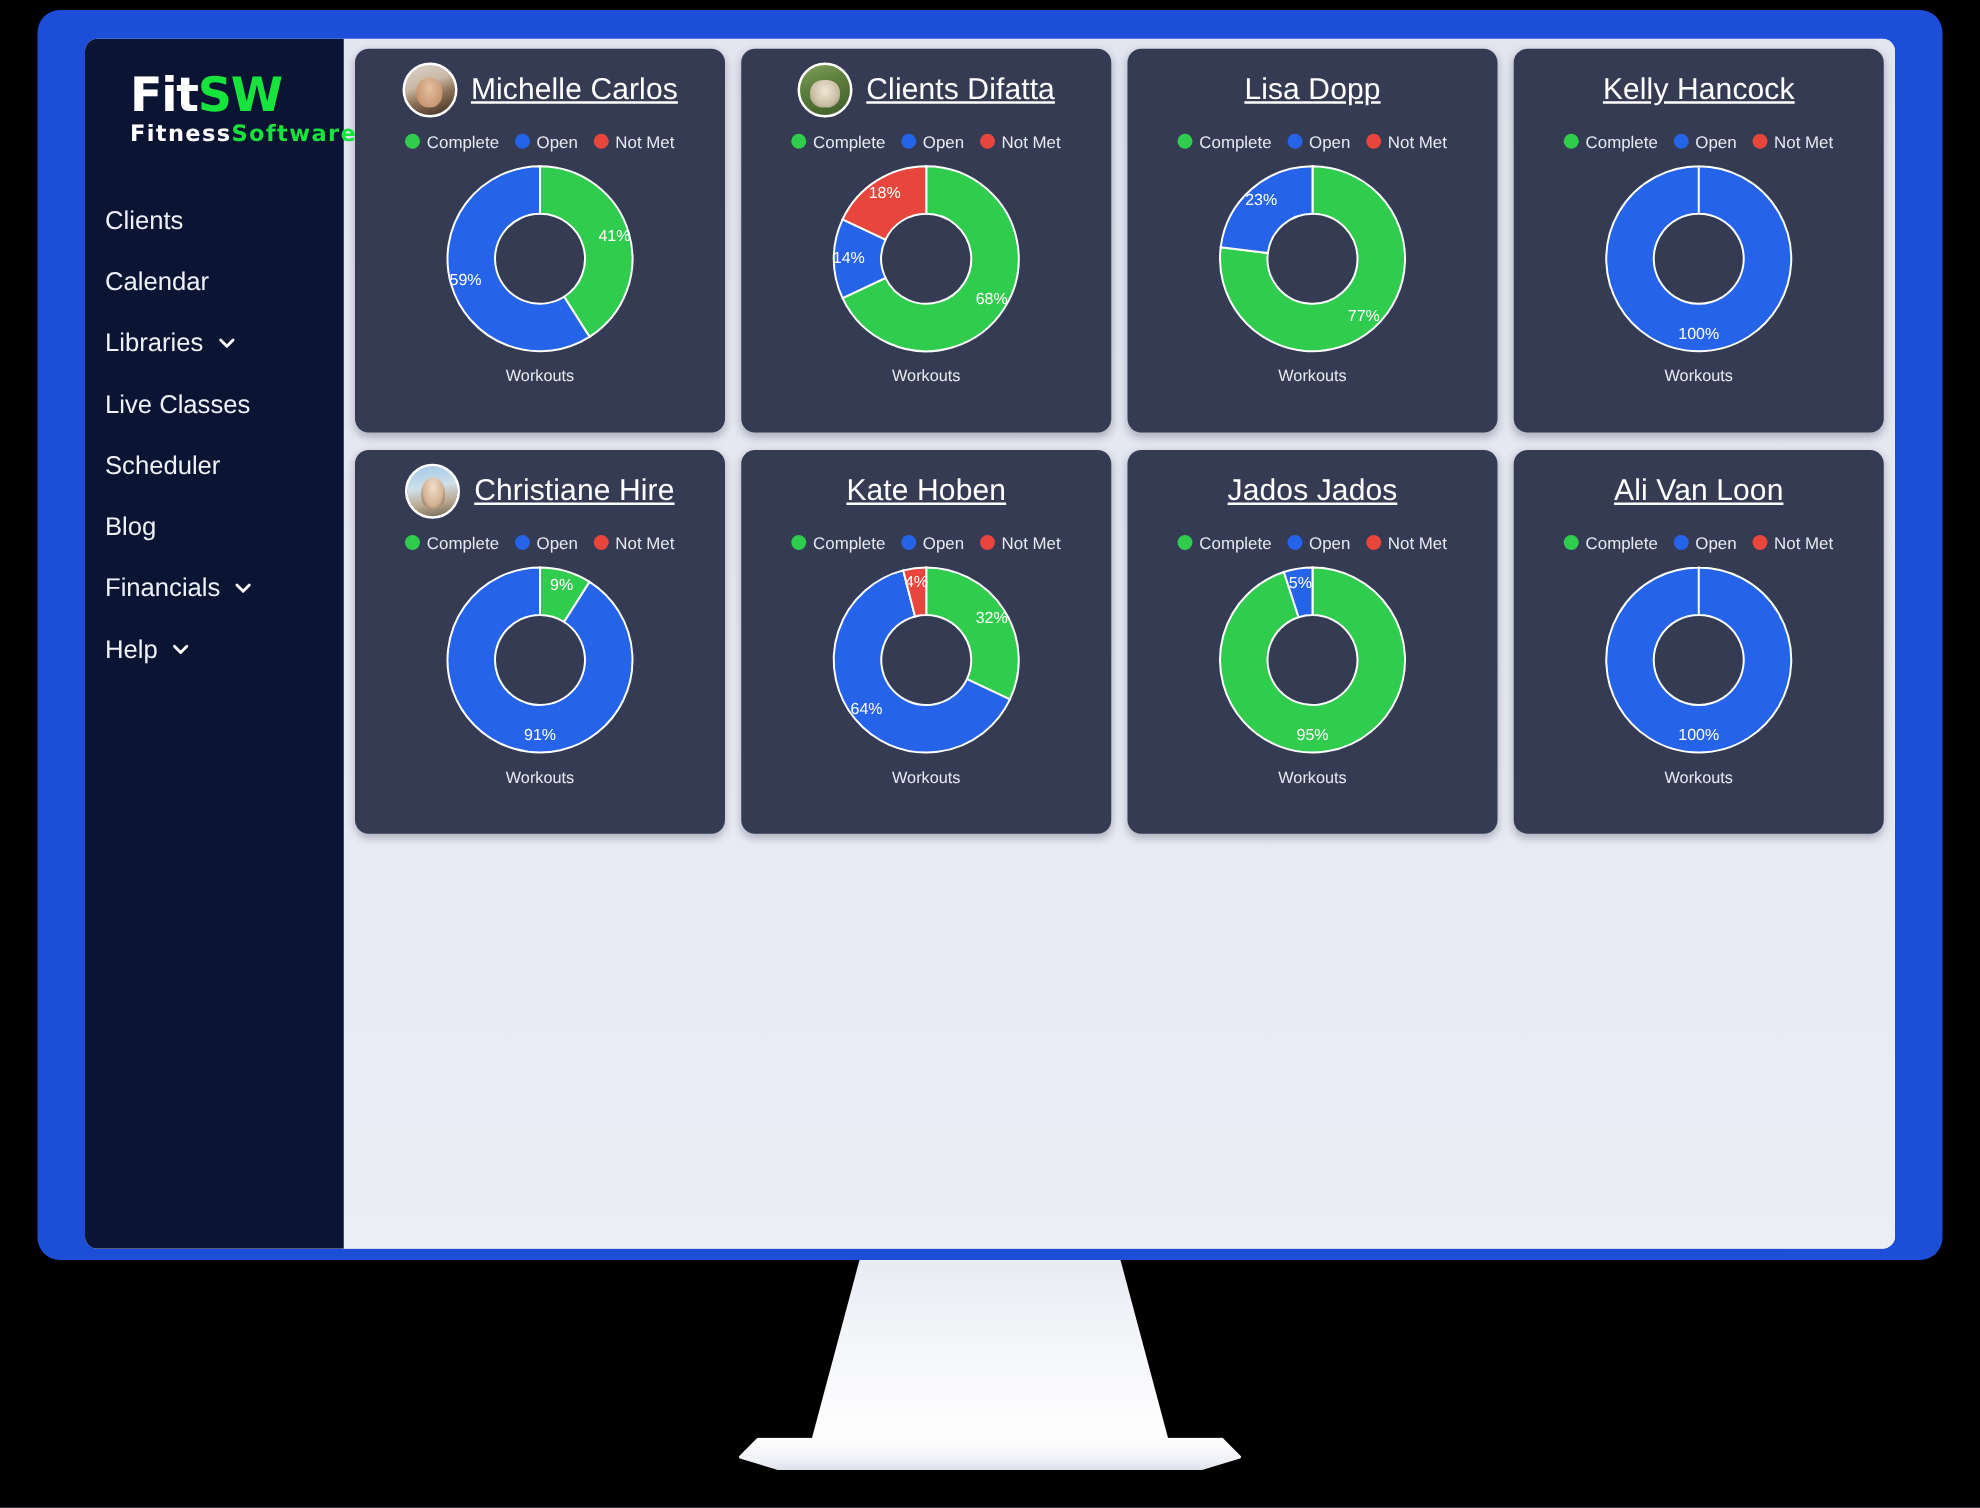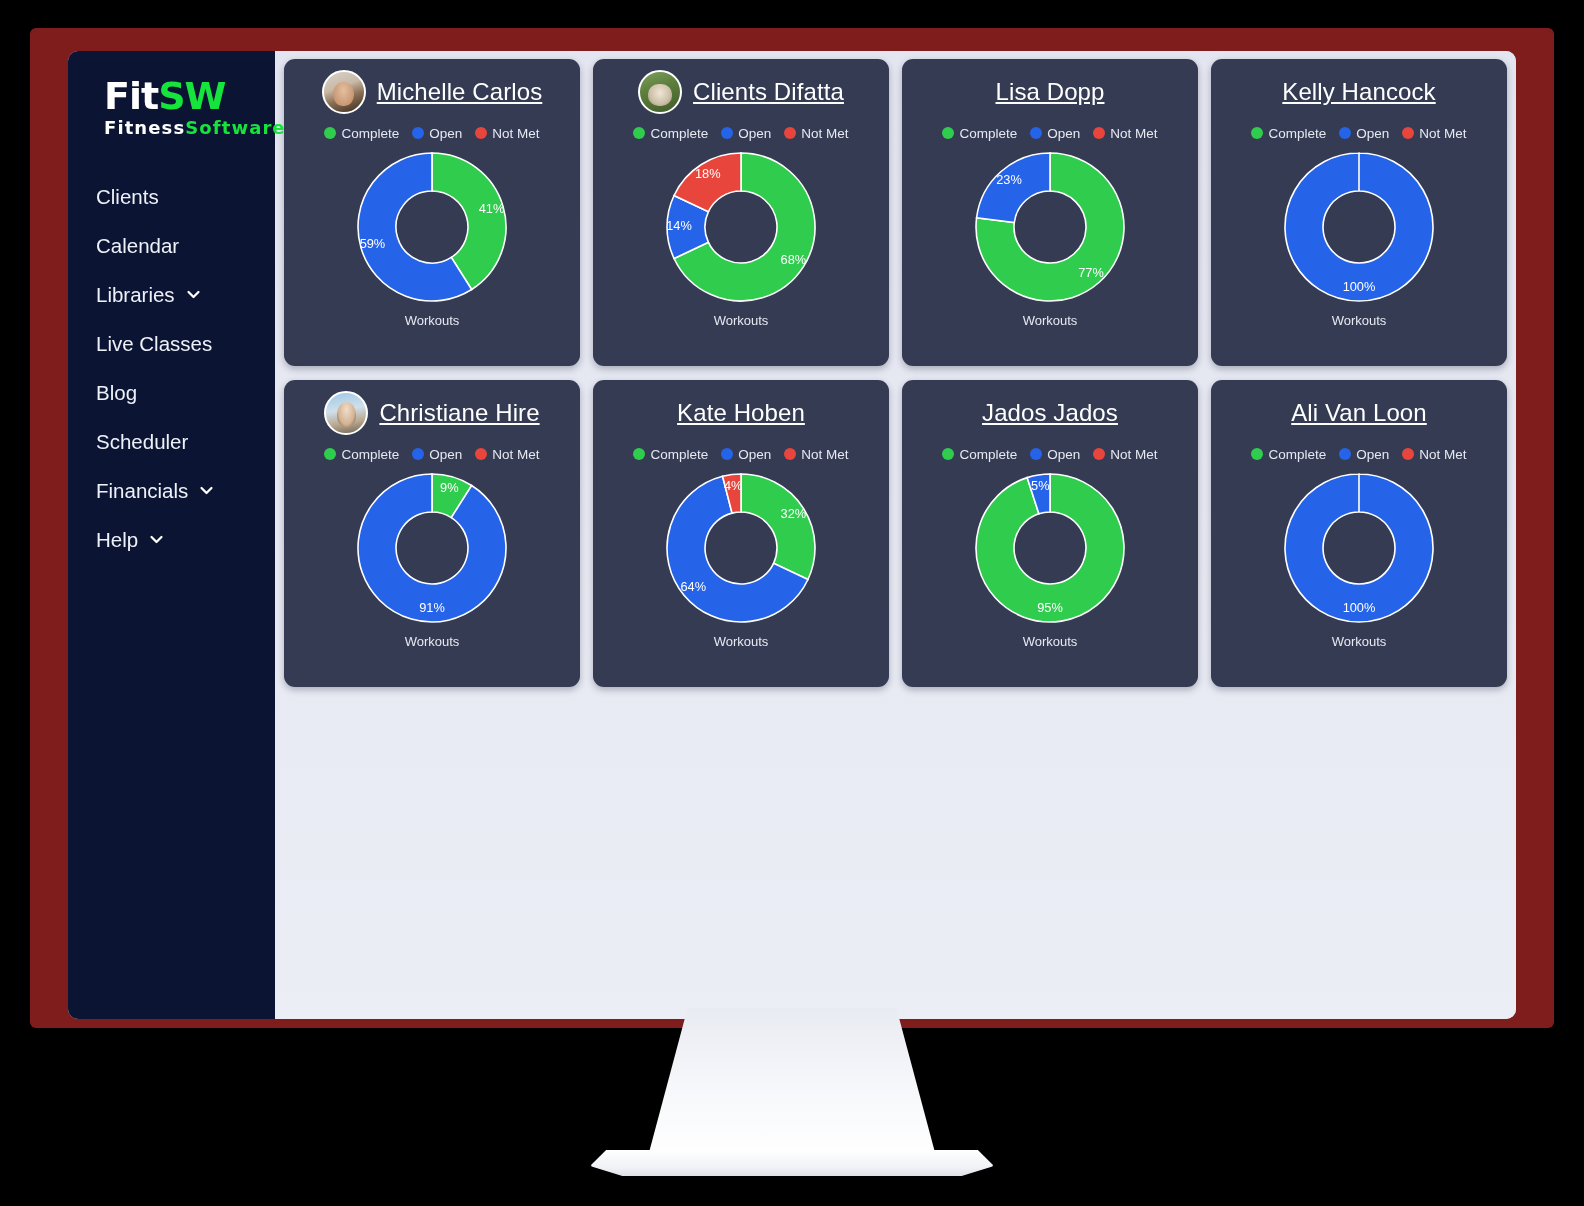--- a/index.html
+++ b/index.html
@@ -8,24 +8,23 @@
     background: #000000;
     font-family: "Liberation Sans", sans-serif;
     overflow: hidden;
   }
 
   
   #monitor-mock {
     position: absolute;
     left: 30px; top: 8px;
     width: 1524px; height: 1000px;
-    background: #7f1d1d;
-    border-radius: 6px;
+    background: #1d4ed8;
+    border-radius: 18px;
     box-shadow: 0 14px 40px rgba(0,0,0,0.35);
-    margin-top: 20px;
   }
   #screen {
     position: absolute;
     left: 38px; top: 23px;
     width: 1448px; height: 968px;
     border-radius: 10px;
     overflow: hidden;
     display: flex;
     background: #dfe2ee;
   }
@@ -71,21 +70,21 @@
   .logo-sub {
     font-size: 18px;
     font-weight: 700;
     letter-spacing: 1.1px;
     margin-top: 2px;
     font-family: "DejaVu Sans", sans-serif;
   }
   .logo-sub-a { color: #ffffff; }
   .logo-sub-b { color: #16e33c; }
 
-  .nav { margin-top: 28px; padding-left: 12px; }
+  .nav { margin-top: 28px; }
   .nav-item {
     display: flex;
     align-items: center;
     gap: 10px;
     padding: 12.5px 0 12.5px 16px;
     color: #eef1f8;
     font-size: 20.5px;
     cursor: pointer;
     white-space: nowrap;
   }
@@ -207,24 +206,24 @@
           <span class="chev">
             <svg viewBox="0 0 24 24" width="17" height="17">
                 <path d="M5 8.5l7 7 7-7" fill="none" stroke="#ffffff" stroke-width="3.2" stroke-linecap="round" stroke-linejoin="round"></path>
               </svg>
           </span>
         </div>
         <div class="nav-item">
           <span>Live Classes</span>
         </div>
         <div class="nav-item">
+          <span>Scheduler</span>
+        </div>
+        <div class="nav-item">
           <span>Blog</span>
-        </div>
-        <div class="nav-item">
-          <span>Scheduler</span>
         </div>
         <div class="nav-item">
           <span>Financials</span>
           <span class="chev">
             <svg viewBox="0 0 24 24" width="17" height="17">
                 <path d="M5 8.5l7 7 7-7" fill="none" stroke="#ffffff" stroke-width="3.2" stroke-linecap="round" stroke-linejoin="round"></path>
               </svg>
           </span>
         </div>
         <div class="nav-item">

